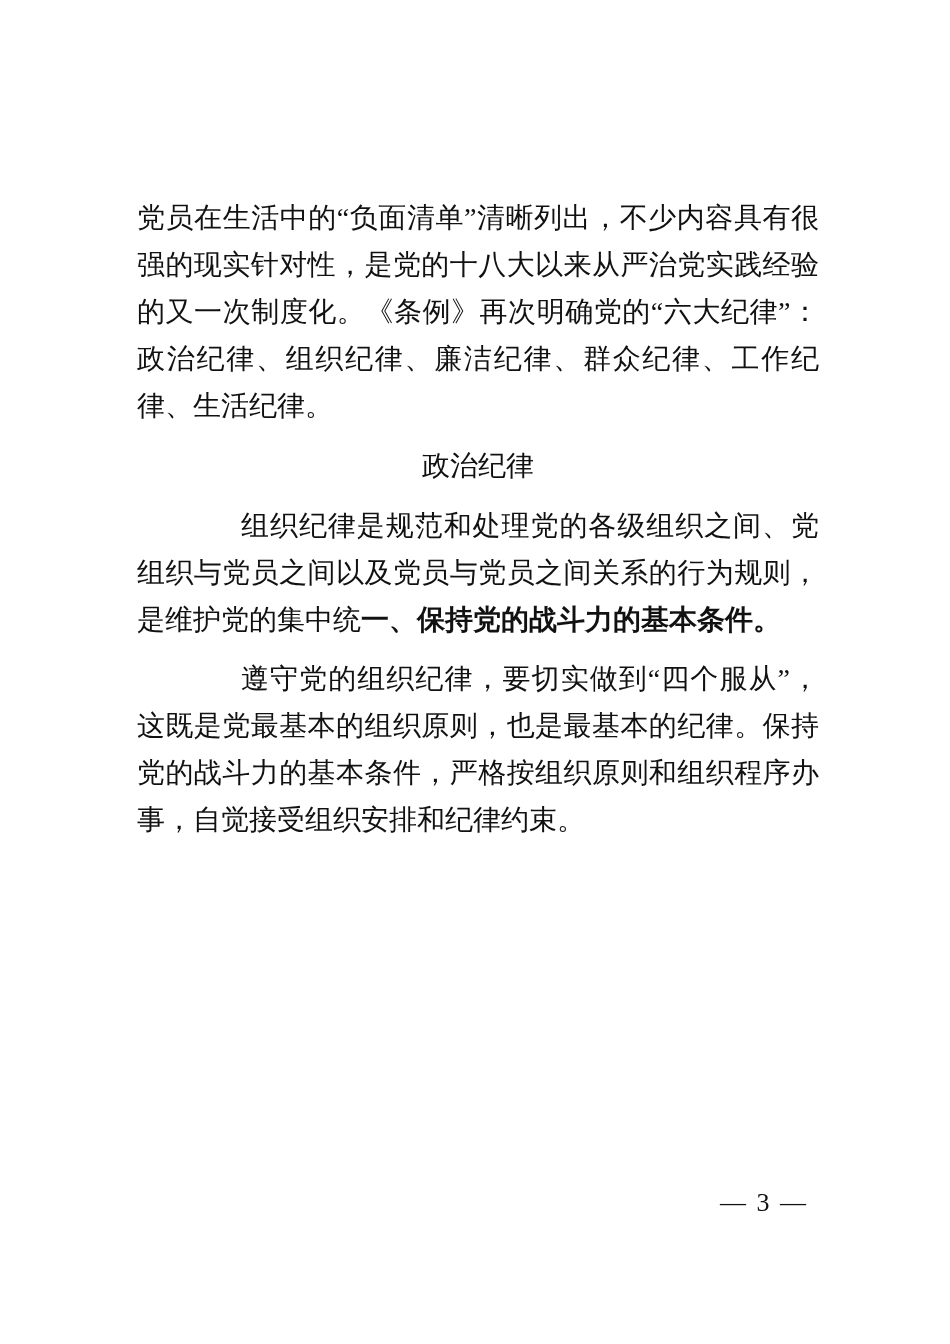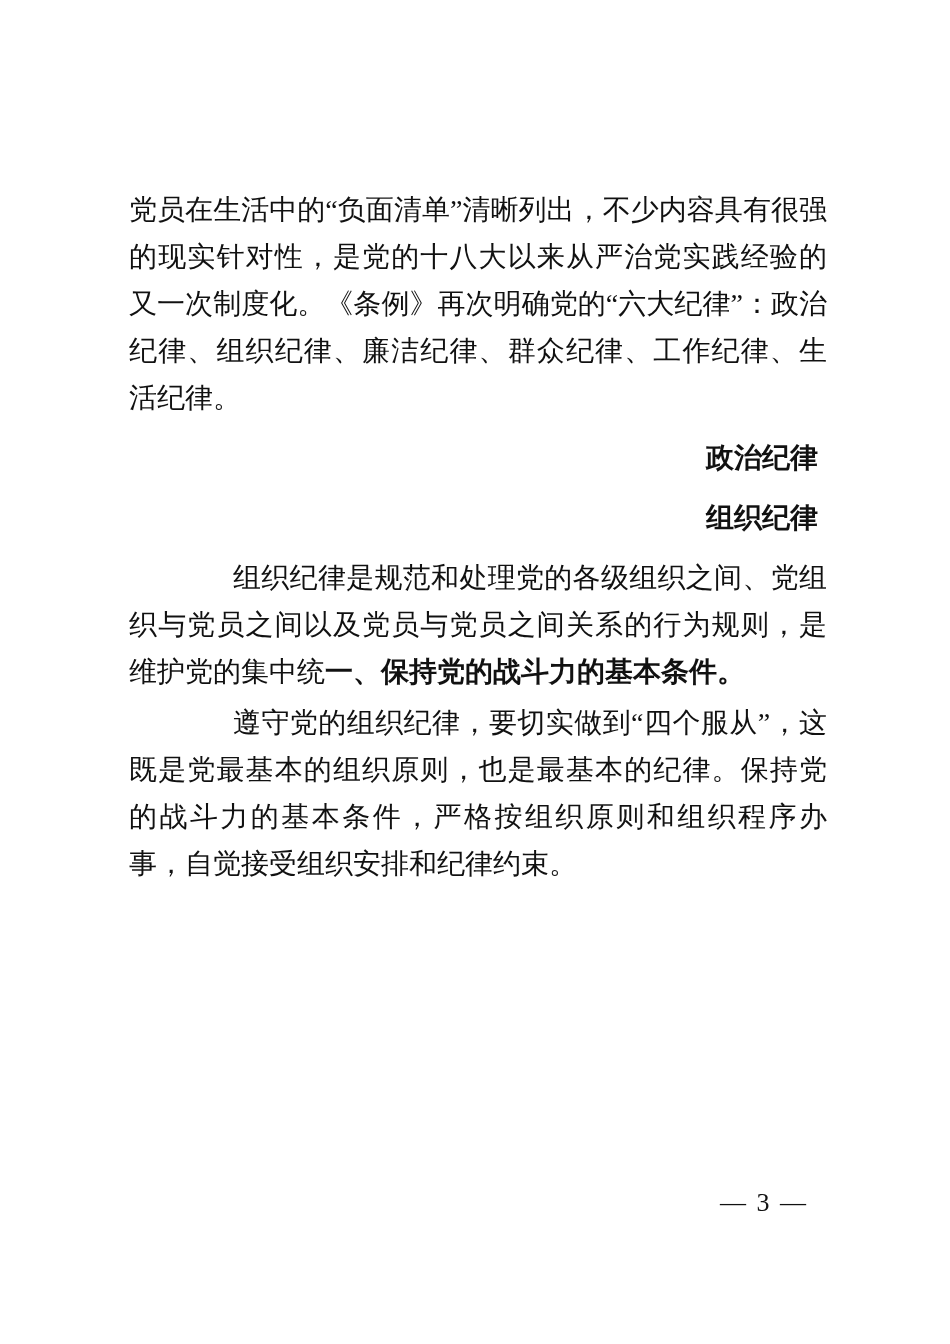--- a/index.html
+++ b/index.html
@@ -19,31 +19,31 @@
   .content {
     position: absolute;
     left: 125px;
     width: 706px;
     top: 182px;
     font-size: 28px;
     line-height: 47px;
     text-align: justify;
   }
   .para {
-    margin: 4px;
+    margin: 12px;
     text-indent: 104px;
   }
   .para.no-indent {
     text-indent: 0;
   }
   .section-heading {
     margin: 13px;
-    text-align: right;
+    text-align: center;
     text-indent: 0;
-    font-weight: bold;
+    font-weight: normal;
     font-family: "DejaVu Sans", "Liberation Sans", sans-serif;
     font-size: 28px;
     line-height: 47px;
   }
   .bold-run {
     font-weight: bold;
     font-family: Liberation Sans, sans-serif;
   }
   .page-number {
     position: absolute;
@@ -62,21 +62,20 @@
 <div class="page">
 
   <div class="content">
 
     <p class="para no-indent">党员在生活中的“负面清单”清晰列出，不少内容具有很强的现实针对性，是党的十八大以来从严治党实践经验的又一次制度化。《条例》再次明确党的“六大纪律”：政治纪律、组织纪律、廉洁纪律、群众纪律、工作纪律、生活纪律。</p>
 
     <p class="section-heading">政治纪律</p>
 
 
 
-    <p class="section-heading">组织纪律</p>
 
     <p class="para"><span>组织纪律是规范和处理党的各级组织之间、党组织与党员之间以及党员与党员之间关系的行为规则，是维护党的集中统</span><span class="bold-run">一、保持党的战斗力的基本条件。</span></p>
 
     <p class="para">遵守党的组织纪律，要切实做到“四个服从”，这既是党最基本的组织原则，也是最基本的纪律。保持党的战斗力的基本条件，严格按组织原则和组织程序办事，自觉接受组织安排和纪律约束。</p>
 
   </div>
 
   <div class="page-number">— 3 —</div>
 
 </div>

